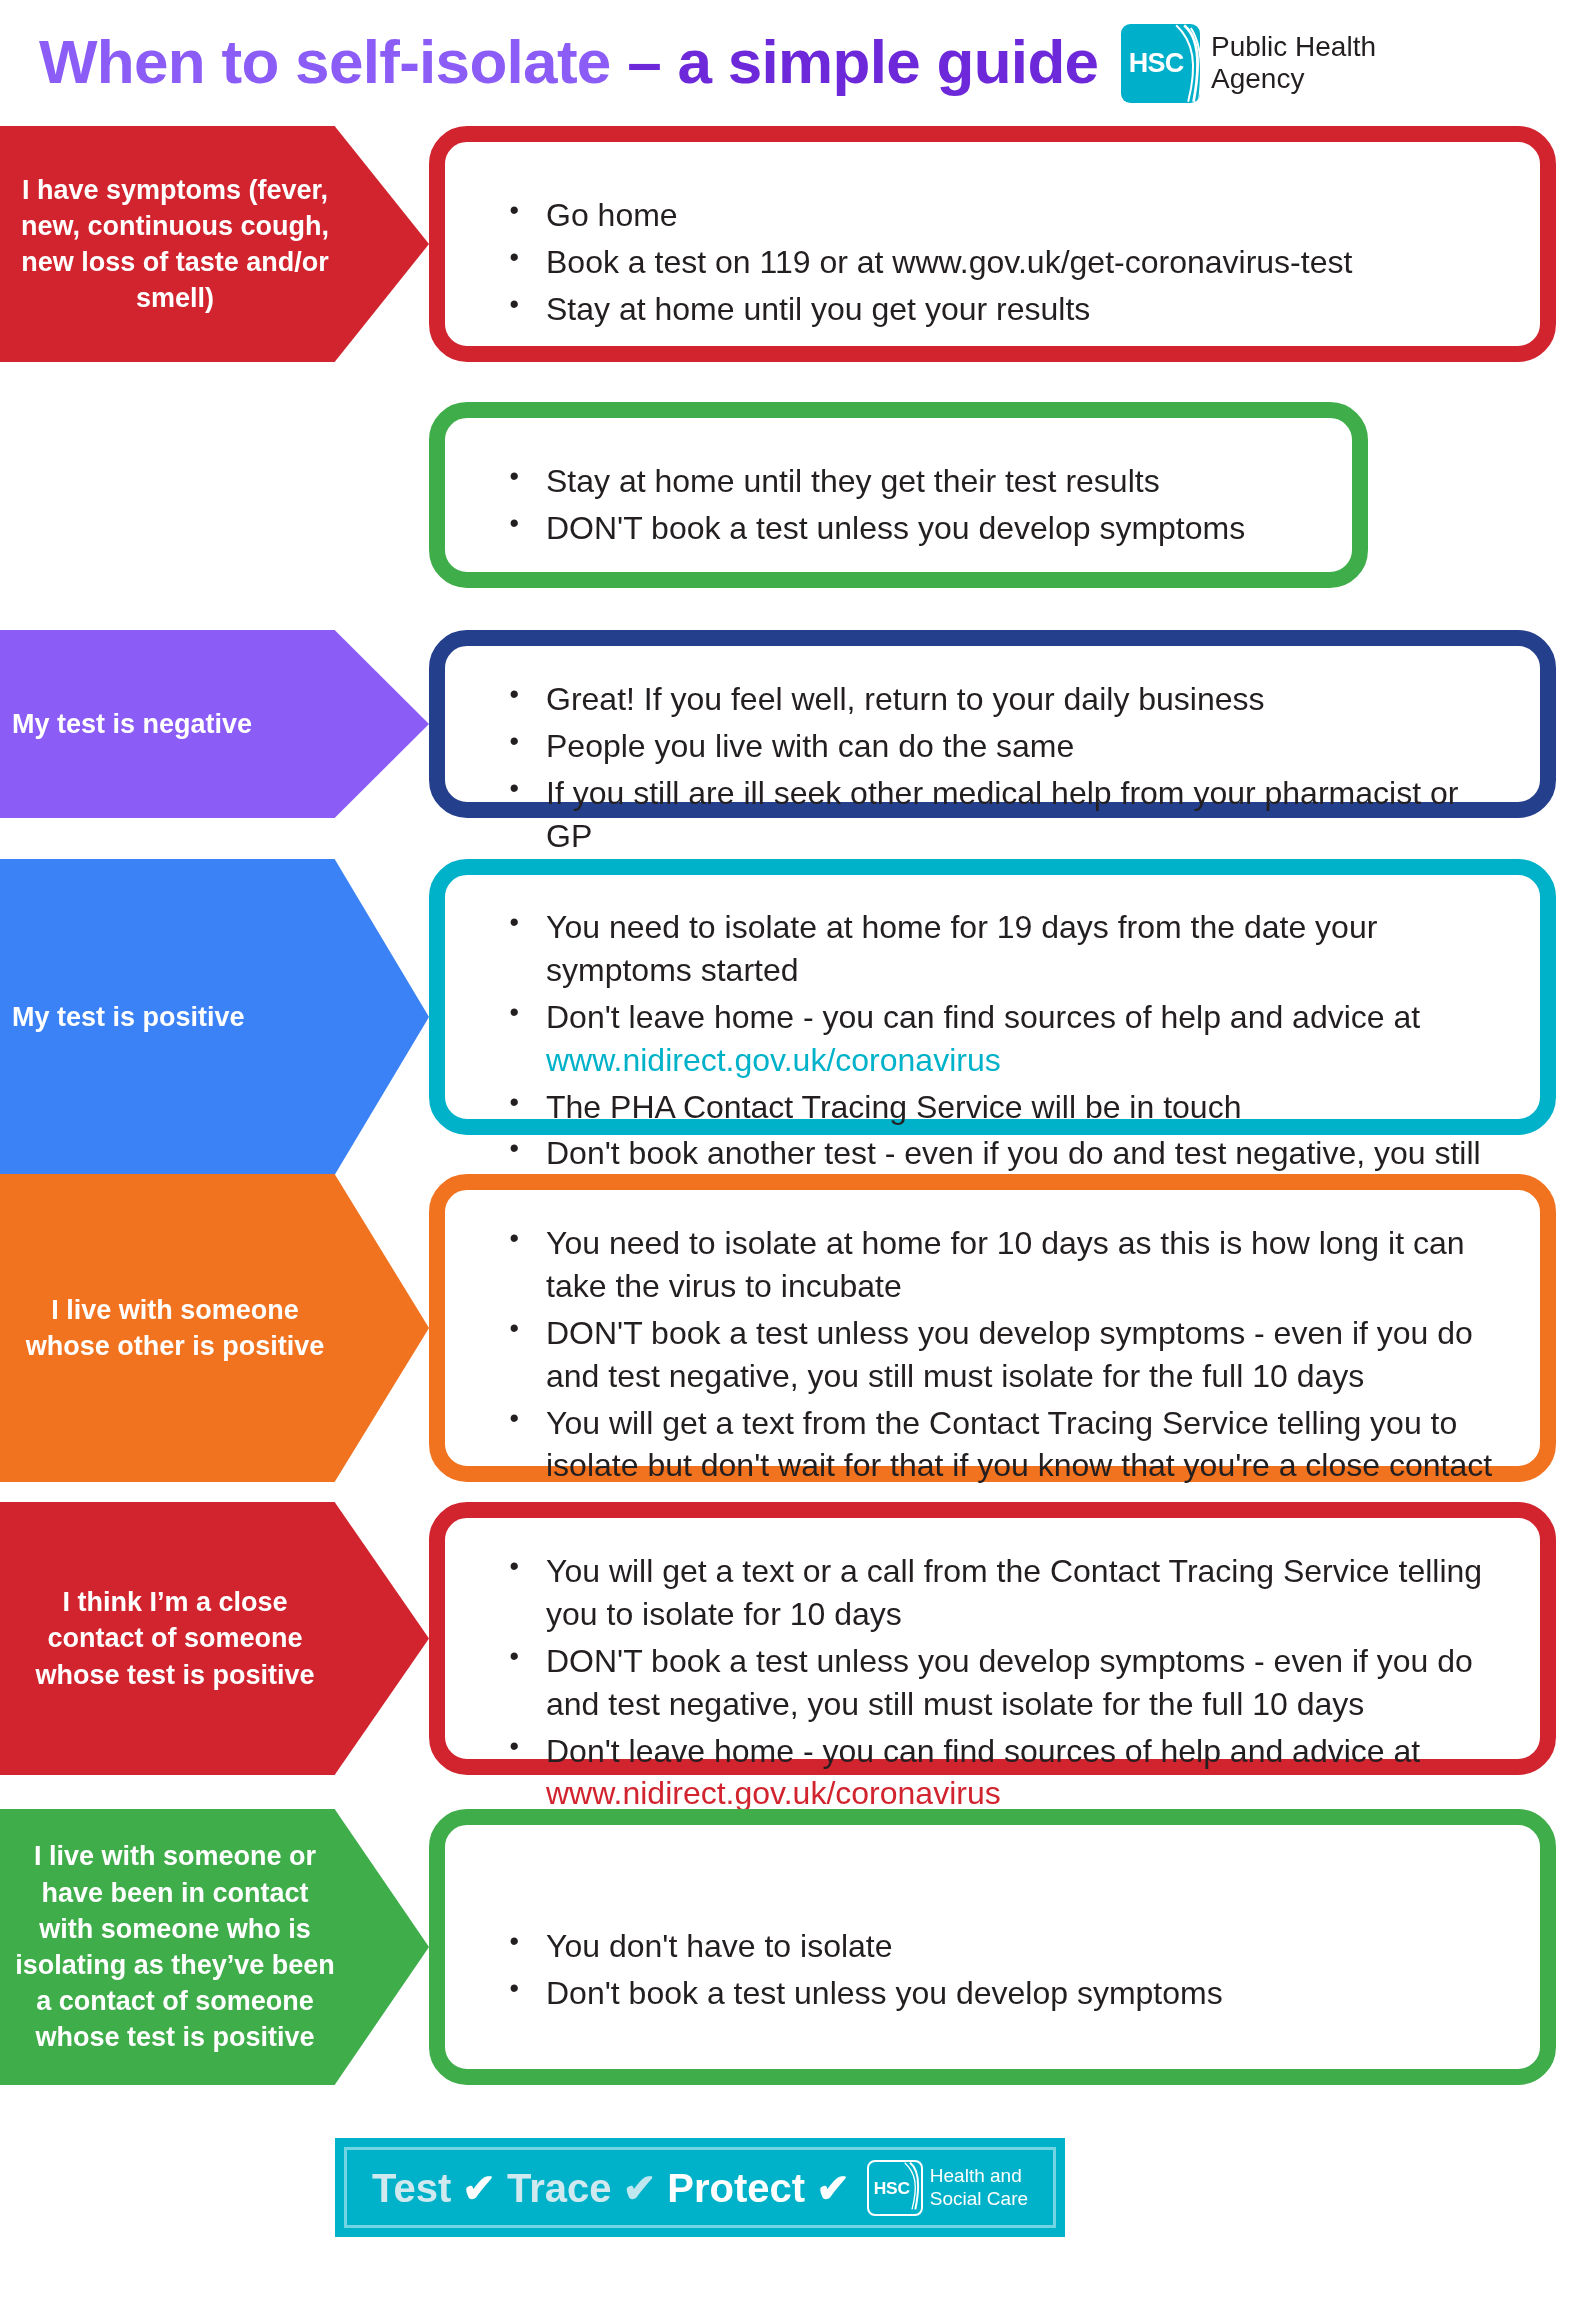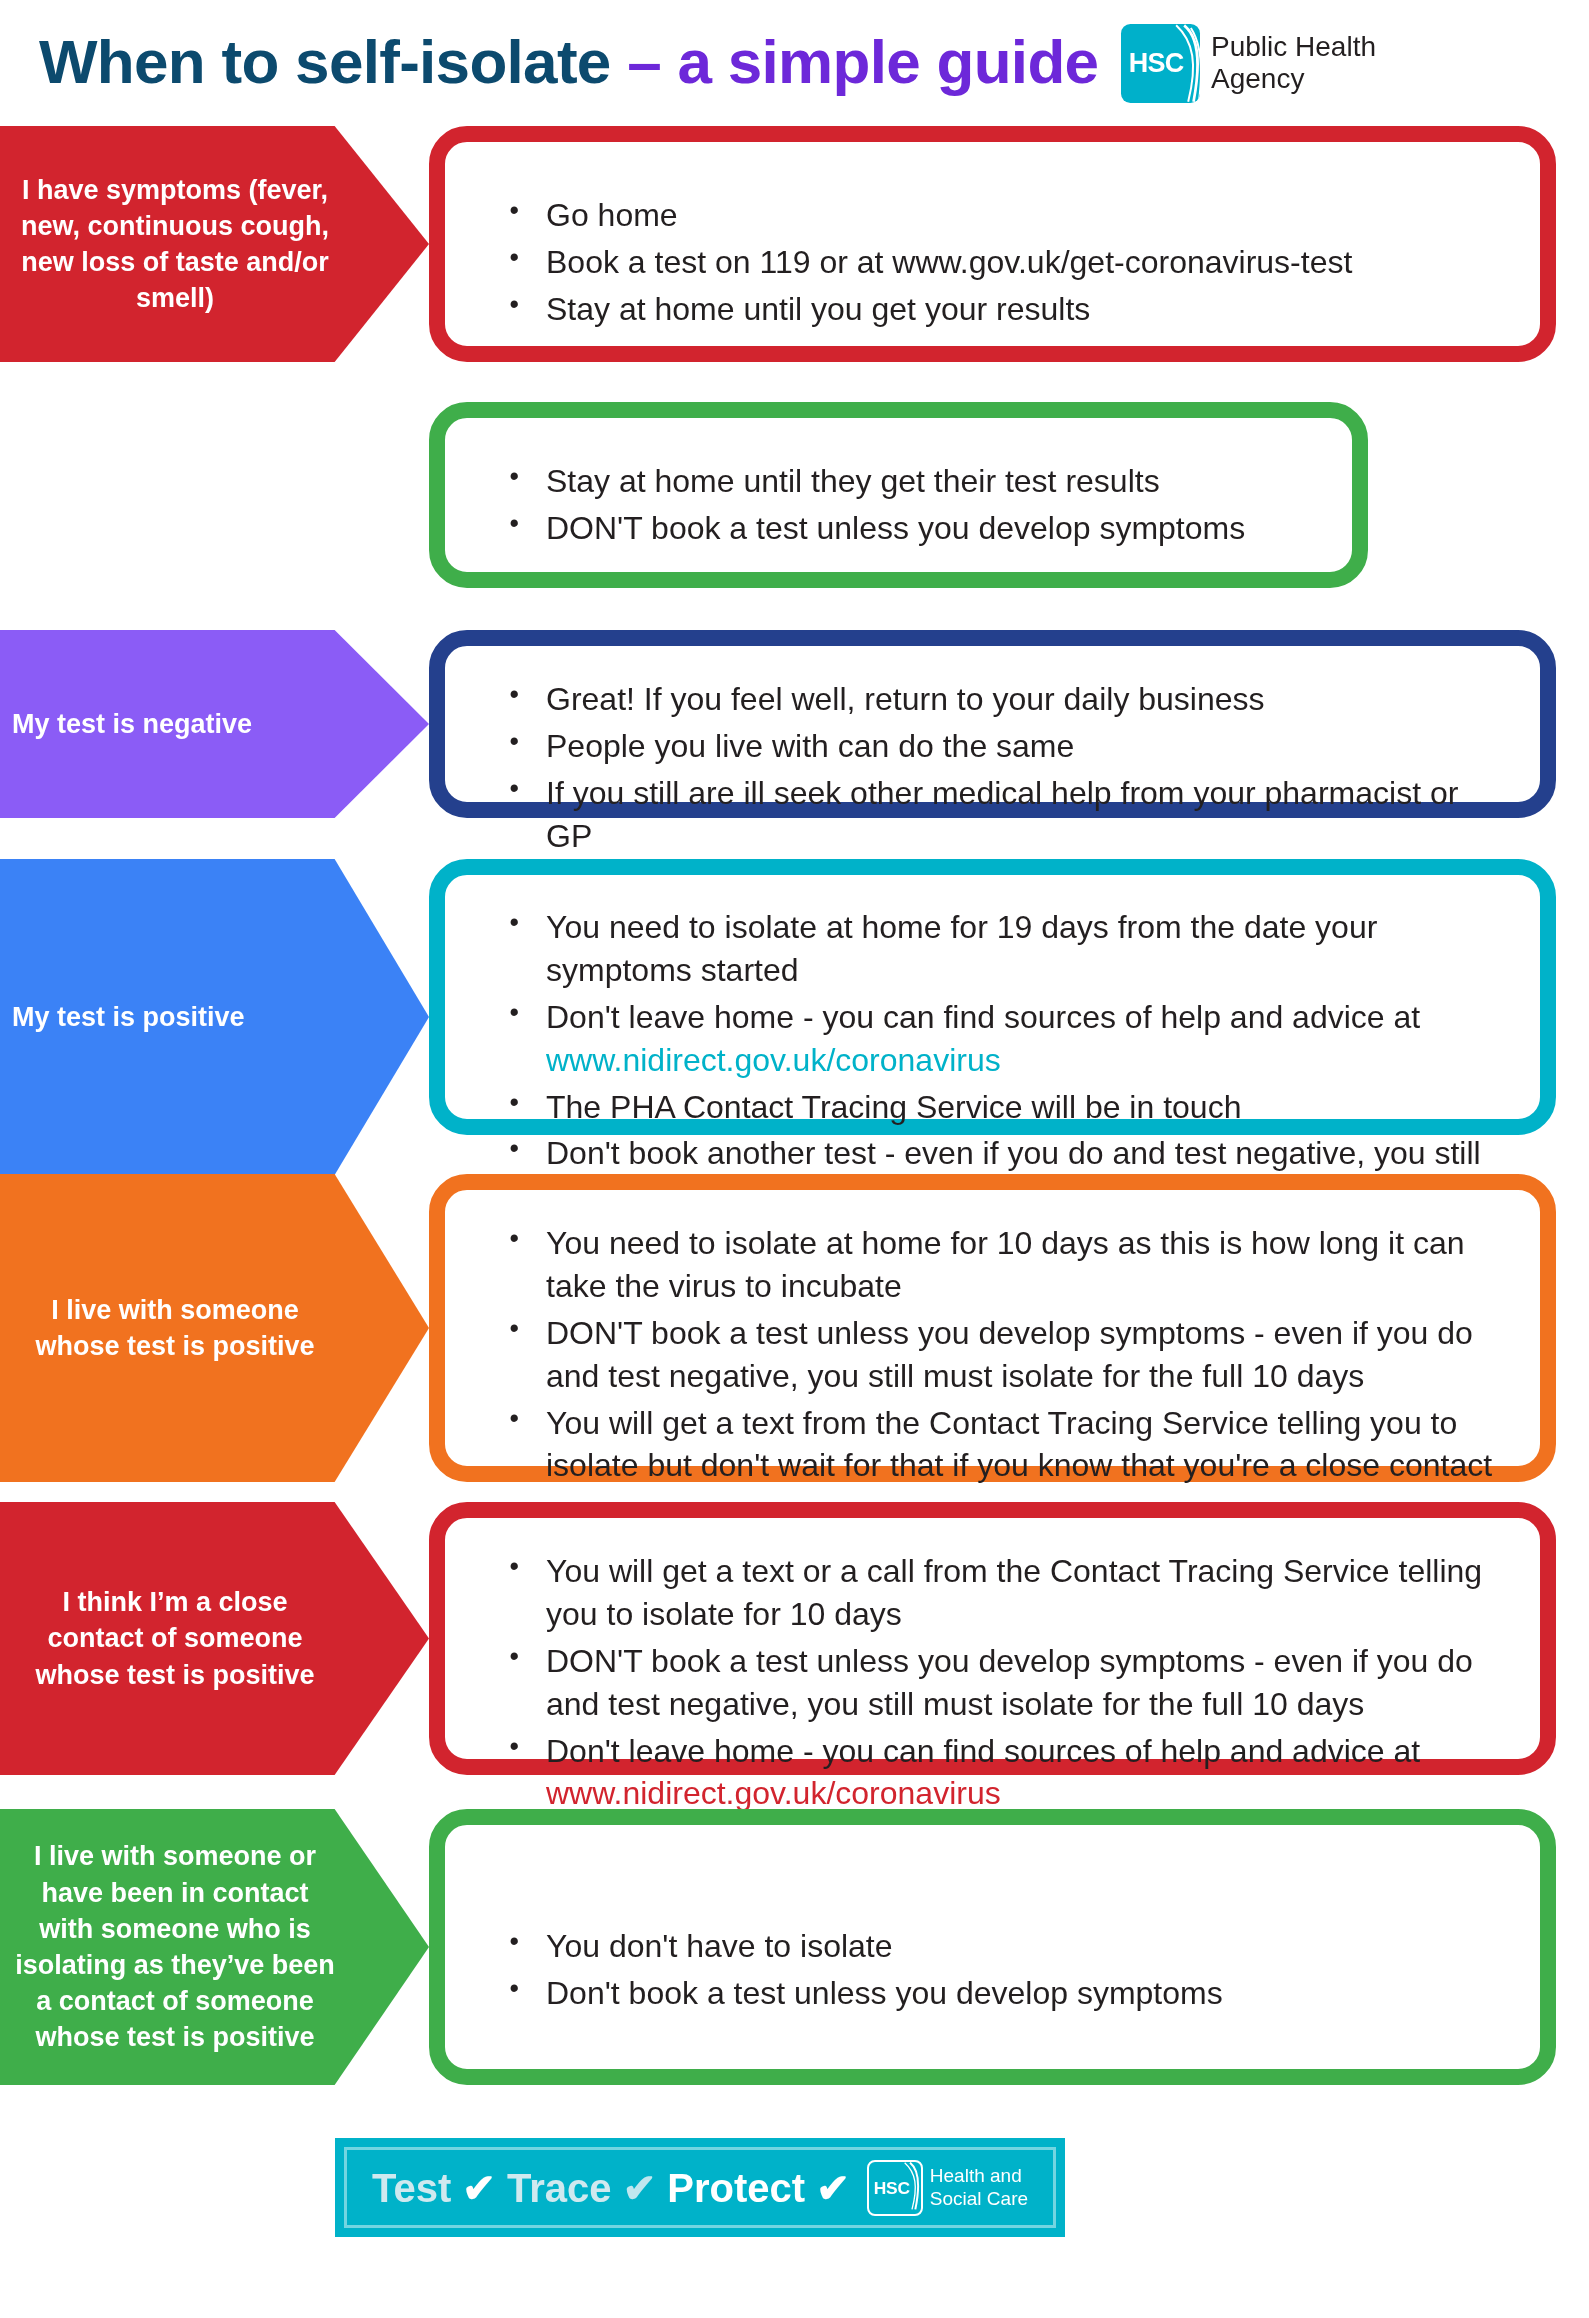--- a/index.html
+++ b/index.html
@@ -32,21 +32,21 @@
     padding-left: 39px;
     box-sizing: border-box;
   }
   .title {
     font-size: 62px;
     font-weight: bold;
     line-height: 1;
     letter-spacing: -0.7px;
     white-space: nowrap;
   }
-  .title .t-cyan { color: #0c4a6e; }
+  .title .t-cyan { color: #8b5cf6; }
   .title .t-grey { color: #6d28d9; }
 
   .hsc-logo {
     display: flex;
     align-items: center;
     margin-left: 23px;
     margin-top: 2.7px;
   }
   .hsc-mark {
     position: relative;
@@ -274,21 +274,21 @@
       </div>
       <div class="row" style="top: 1174px; height: 300px; width: 1589px;">
         <div class="content-box" style="left: 429px; width: 1127px; height: 308px; border-color: rgb(241, 114, 31);">
           <ul class="bullets" style="position: absolute; left: 59px; top: 32px; right: 27px;">
             <li><span>You need to isolate at home for 10 days as this is how long it can take the virus to incubate</span></li>
             <li><span>DON'T book a test unless you develop symptoms - even if you do and test negative, you still must isolate for the full 10 days</span></li>
             <li><span>You will get a text from the Contact Tracing Service telling you to isolate but don't wait for that if you know that you're a close contact</span></li>
           </ul>
         </div>
         <div class="label-shape" style="width: 429px; height: 308px; background: rgb(241, 114, 31); clip-path: polygon(0px 0px, 78% 0px, 100% 50%, 78% 100%, 0px 100%);">
-          <div class="label-text" style="font-size: 27px; max-width: 326px;">I live with someone whose test is positive</div>
+          <div class="label-text" style="font-size: 27px; max-width: 326px;">I live with someone whose other is positive</div>
         </div>
       </div>
       <div class="row" style="top: 1502px; height: 273px; width: 1589px;">
         <div class="content-box" style="left: 429px; width: 1127px; height: 273px; border-color: rgb(210, 36, 46);">
           <ul class="bullets" style="position: absolute; left: 59px; top: 32px; right: 27px;">
             <li><span>You will get a text or a call from the Contact Tracing Service telling you to isolate for 10 days</span></li>
             <li><span>DON'T book a test unless you develop symptoms - even if you do and test negative, you still must isolate for the full 10 days</span></li>
             <li><span>Don't leave home - you can find sources of help and advice at</span><span class="link" style="color: rgb(210, 36, 46);">www.nidirect.gov.uk/coronavirus</span></li>
           </ul>
         </div>

